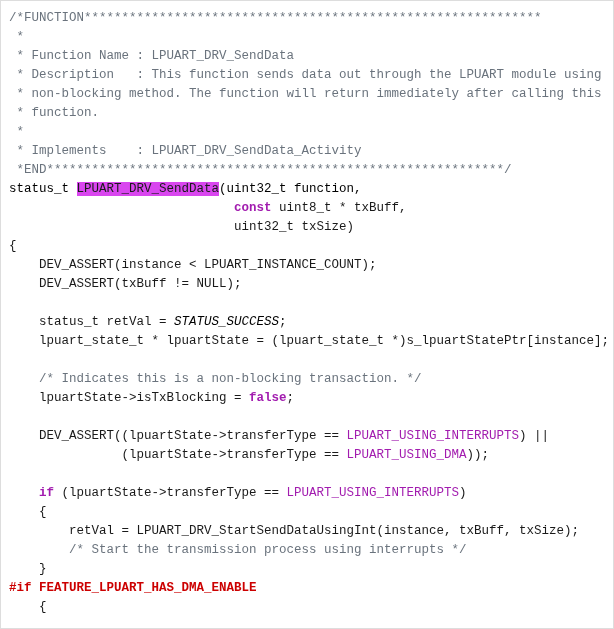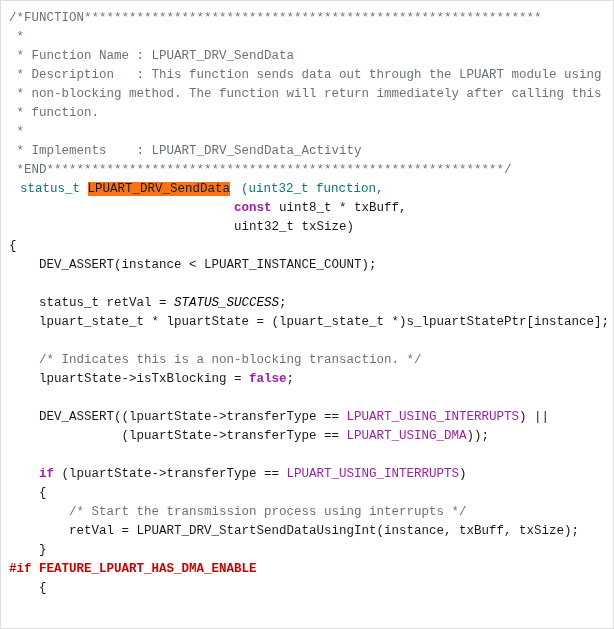--- a/index.html
+++ b/index.html
@@ -28,22 +28,22 @@
       font-size: 12.5px;
       line-height: 19px;
       font-family: Liberation Mono, monospace;
     }
     .code-text {
       color: #1a1a1a;
     }
     
     .c-comment { color: #6a737d; }
     .c-keyword { color: #a21caf; font-weight: bold; }
-    .c-type { color: #0f766e; margin-left: 11px; }
-    .c-highlighted { background: #f97316; color: #1a1a1a; margin-top: 8px; }
+    .c-type { color: #000000; }
+    .c-highlighted { background: #d946ef; color: #1a1a1a; margin-top: 8px; }
     .c-blue { color: #a21caf; }
     .c-italic { font-style: italic; color: #000000; }
     .c-preprocessor { color: #cc0000; font-weight: bold; }
   </style>
 </head>
 <body>
 
 <div class="code-container">
 
   <div class="code-line">
@@ -95,20 +95,23 @@
   </div>
 
   <div class="code-line">
     <span class="code-text">{</span>
   </div>
 
   <div class="code-line">
     <span class="code-text">    DEV_ASSERT(instance &lt; LPUART_INSTANCE_COUNT);</span>
   </div>
 
+  <div class="code-line">
+    <span class="code-text">    DEV_ASSERT(txBuff != NULL);</span>
+  </div>
 
   <div class="code-line">
     <span class="code-text">&nbsp;</span>
   </div>
 
   <div class="code-line">
     <span class="code-text">    status_t retVal = <span class="c-italic">STATUS_SUCCESS</span>;</span>
   </div>
 
   <div class="code-line">
@@ -145,25 +148,25 @@
 
   <div class="code-line">
     <span class="code-text">    <span class="c-keyword">if</span> (lpuartState-&gt;transferType == <span class="c-blue">LPUART_USING_INTERRUPTS</span>)</span>
   </div>
 
   <div class="code-line">
     <span class="code-text">    {</span>
   </div>
 
   <div class="code-line">
-    <span class="code-text c-comment">        /* Start the transmission process using interrupts */</span>
+    <span class="code-text">        retVal = LPUART_DRV_StartSendDataUsingInt(instance, txBuff, txSize);</span>
   </div>
 
   <div class="code-line">
-    <span class="code-text">        retVal = LPUART_DRV_StartSendDataUsingInt(instance, txBuff, txSize);</span>
+    <span class="code-text c-comment">        /* Start the transmission process using interrupts */</span>
   </div>
 
   <div class="code-line">
     <span class="code-text">    }</span>
   </div>
 
   <div class="code-line">
     <span class="code-text c-preprocessor">#if FEATURE_LPUART_HAS_DMA_ENABLE</span>
   </div>
 

